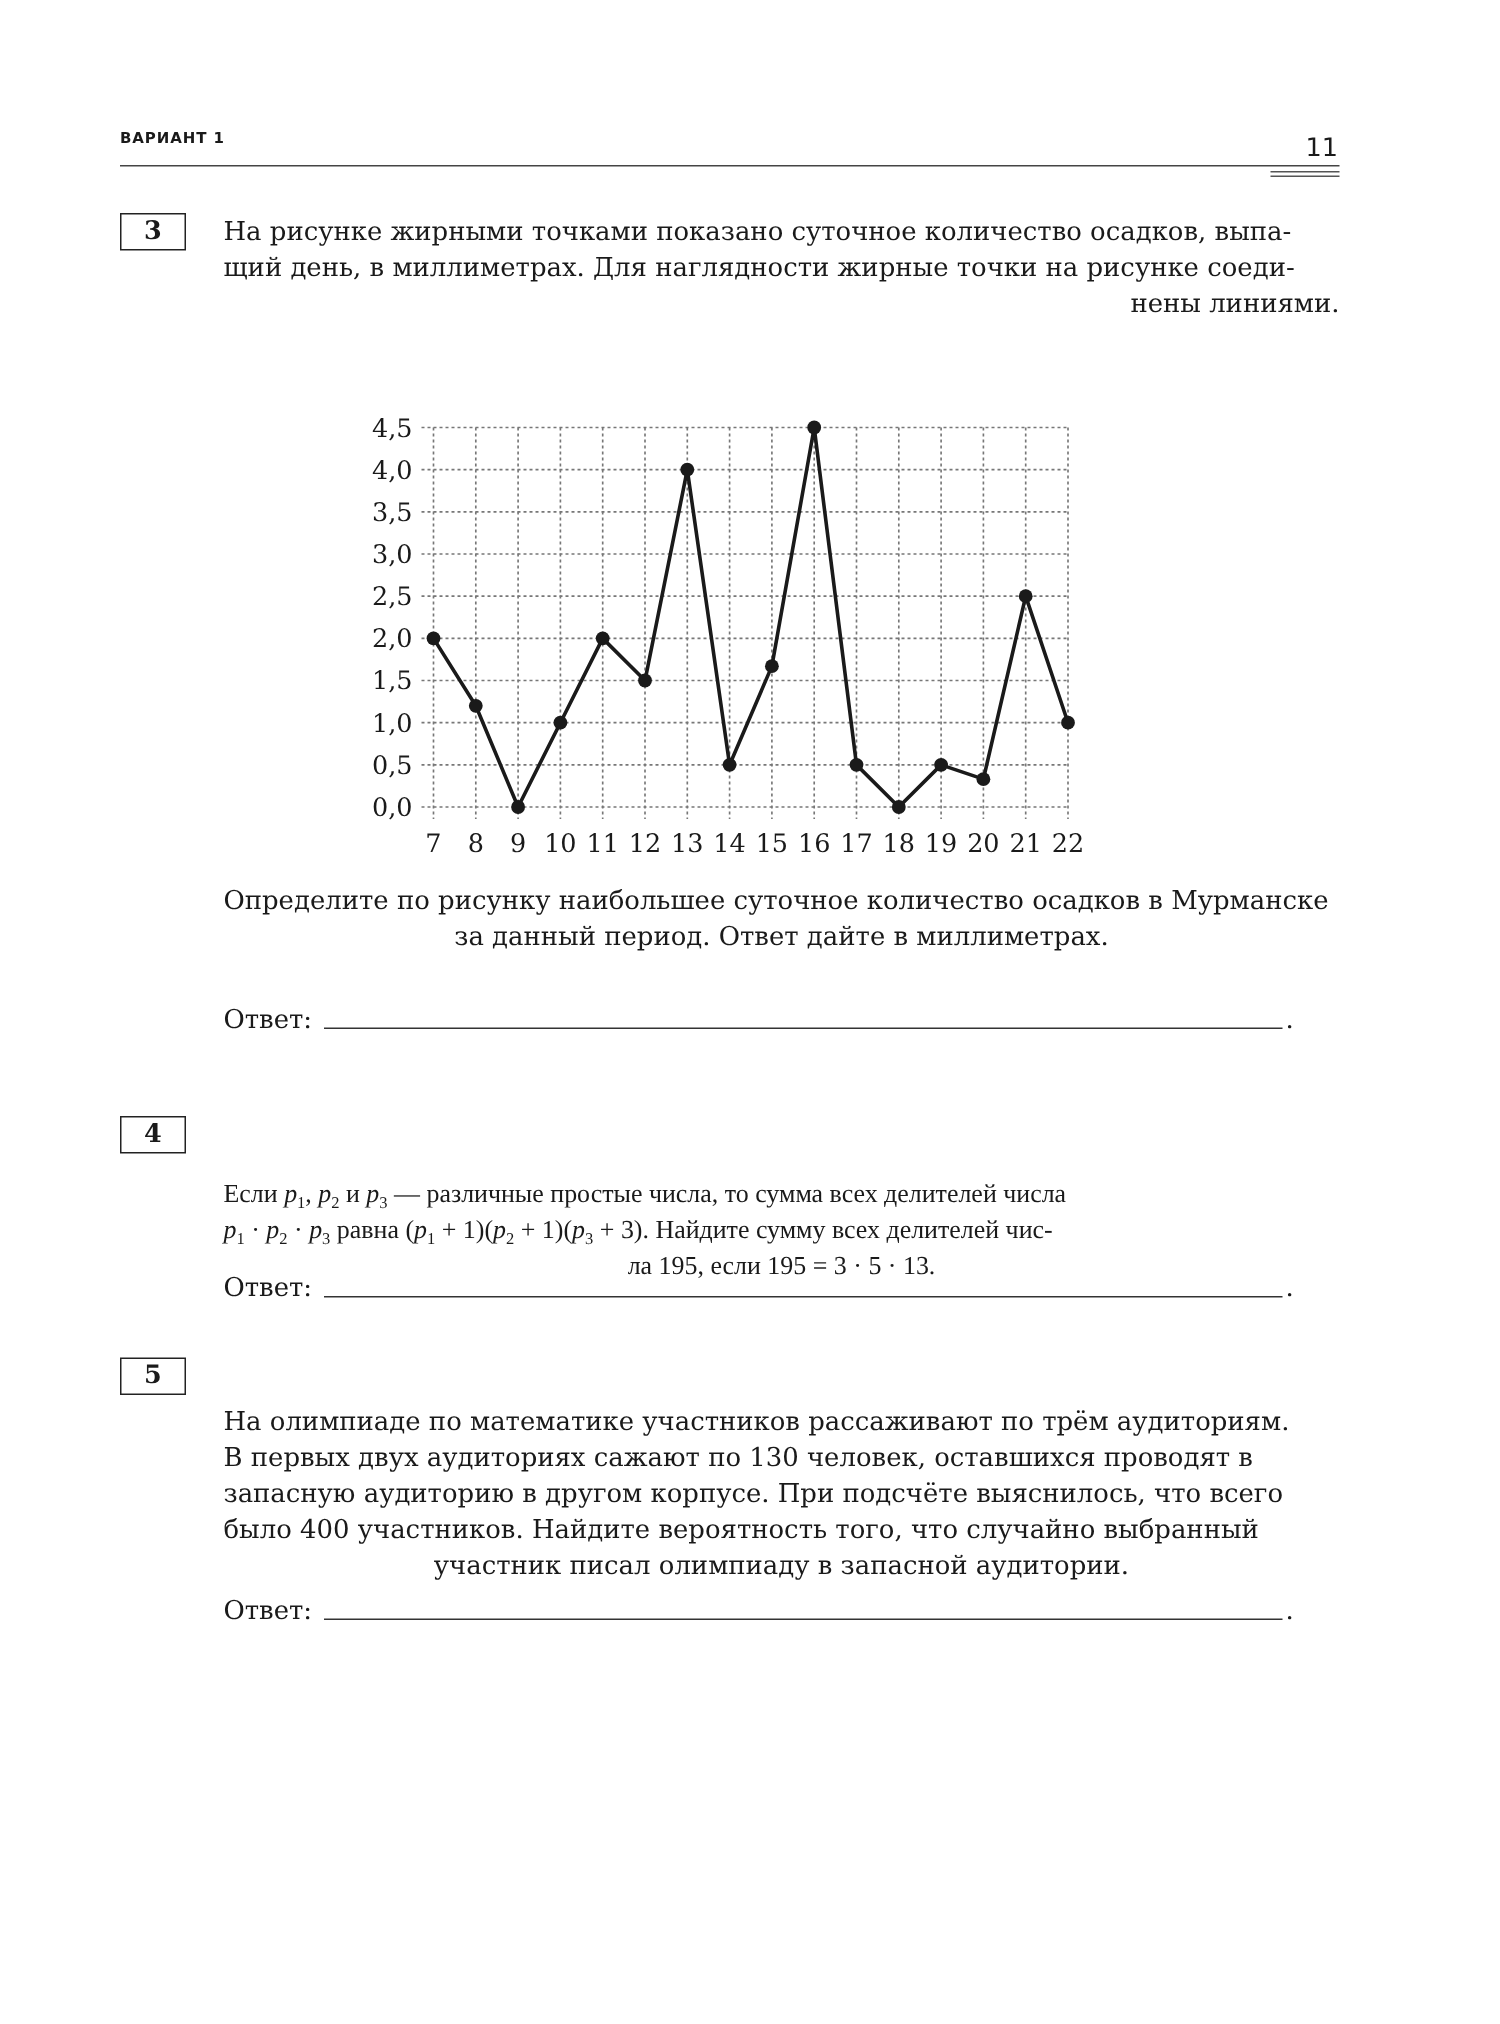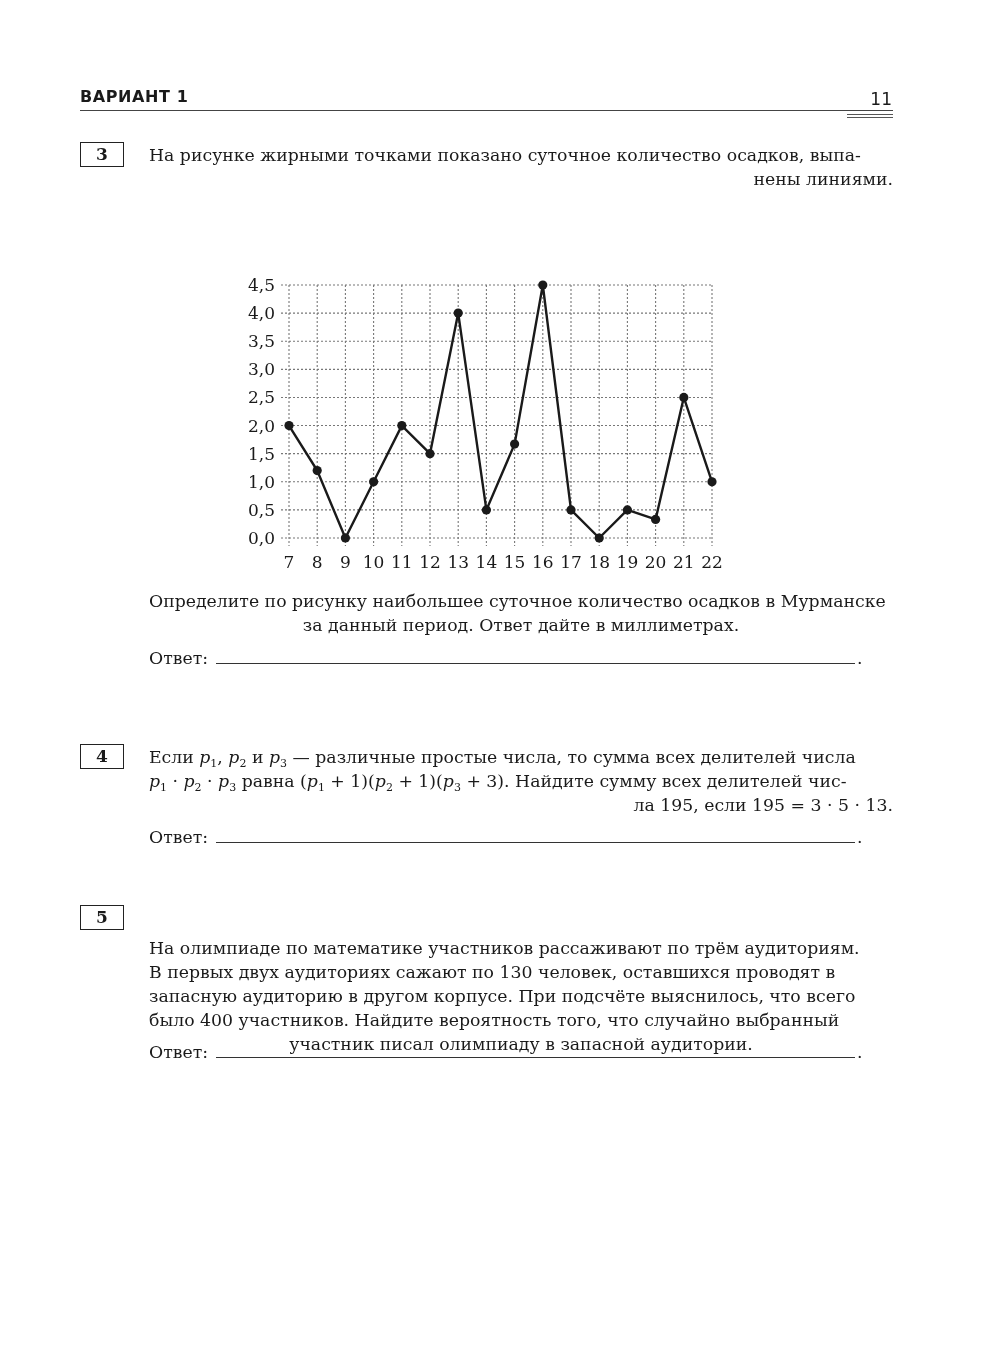--- a/index.html
+++ b/index.html
@@ -1,51 +1,52 @@
 <!DOCTYPE html>
 <html><head>
 <meta charset="utf-8">
 <style>
   html, body { margin: 0; padding: 0; background: #ffffff; }
   body { width: 1000px; height: 1349px; position: relative; overflow: hidden;
          font-family: "DejaVu Serif", "Liberation Serif", serif; color: #1a1a1a; }
   .abs { position: absolute; }
   .running-head { left: 80px; top: 87px; font-family: "DejaVu Sans", "Liberation Sans", sans-serif;
-                  font-weight: bold; font-size: 16px; letter-spacing: 0.6px; }
+                  font-weight: bold; font-size: 10px; letter-spacing: 0.6px; }
   .page-num { right: 108px; top: 89px; font-family: "DejaVu Sans", "Liberation Sans", sans-serif; font-size: 17px; }
   .rule-top { left: 80px; top: 110px; width: 813px; height: 0; border-top: 1.5px solid #444; }
   .rule-short1 { left: 847px; top: 114px; width: 46px; border-top: 1px solid #555; }
   .rule-short2 { left: 847px; top: 117px; width: 46px; border-top: 1px solid #555; }
 
   .task-box { width: 42px; height: 23px; border: 1.6px solid #222; text-align: center;
               font-weight: bold; font-size: 17px; line-height: 23px; box-sizing: content-box; }
   .para { left: 149px; width: 744px; font-size: 17.3px; line-height: 24px; text-align: justify;
           letter-spacing: 0px; }
   .para p { margin: 0; }
-  .answer { left: 149px; font-size: 17.3px; line-height: 24px; width: 720px; }
+  .answer { left: 149px; font-size: 17.3px; line-height: 24px; width: 720px; margin-top: 22px; }
   .answer .label { display: inline-block; }
   .answer .line { position: absolute; left: 67px; top: 17px; width: 639px; border-top: 1px solid #333; }
   .answer .dot { position: absolute; left: 708px; top: 0px; }
   sub { font-size: 11px; vertical-align: -4px; line-height: 0; }
   i.v { font-style: italic; }
 
   svg text { font-family: "DejaVu Serif", "Liberation Serif", serif; font-size: 17px; fill: #1a1a1a; }
 </style>
 </head>
 <body>
 
 <div class="abs running-head">ВАРИАНТ 1</div>
 <div class="abs page-num">11</div>
 <div class="abs rule-top"></div>
 <div class="abs rule-short1"></div>
 <div class="abs rule-short2"></div>
 
 <div class="abs task-box" style="left:80px; top:142px;">3</div>
 <div class="abs para" style="top:143px;">
   <p>На рисунке жирными точками показано суточное количество осадков, выпа-</p>
+  <p>щий день, в миллиметрах. Для наглядности жирные точки на рисунке соеди-</p>
   <p style="text-align:right">нены линиями.</p>
 </div>
 
 <svg class="abs" id="chart" style="left:0; top:0;" width="1000" height="600" viewBox="0 0 1000 600">
   <g id="grid">
       <line x1="281" x2="712" y1="538" y2="538" stroke="#777" stroke-width="1.1" stroke-dasharray="2 2"></line>
       <line x1="281" x2="712" y1="509.8888888888889" y2="509.8888888888889" stroke="#777" stroke-width="1.1" stroke-dasharray="2 2"></line>
       <line x1="281" x2="712" y1="481.77777777777777" y2="481.77777777777777" stroke="#777" stroke-width="1.1" stroke-dasharray="2 2"></line>
       <line x1="281" x2="712" y1="453.6666666666667" y2="453.6666666666667" stroke="#777" stroke-width="1.1" stroke-dasharray="2 2"></line>
       <line x1="281" x2="712" y1="425.55555555555554" y2="425.55555555555554" stroke="#777" stroke-width="1.1" stroke-dasharray="2 2"></line>
@@ -126,24 +127,24 @@
   <p>Определите по рисунку наибольшее суточное количество осадков в Мурманске</p>
   <p style="text-align:center">за данный период. Ответ дайте в миллиметрах.</p>
 </div>
 <div class="abs answer" style="top:646px;">
   <span class="label">Ответ:</span>
   <span class="line"></span>
   <span class="dot">.</span>
 </div>
 
 <div class="abs task-box" style="left:80px; top:744px;">4</div>
-<div class="abs para" style="top:745px;">
+<div class="abs para" style="top:784px;font-family:Liberation Serif, serif;">
   <p><span>Если </span><i class="v">p</i><sub>1</sub><span>, </span><i class="v">p</i><sub>2</sub><span> и </span><i class="v">p</i><sub>3</sub><span> — различные простые числа, то сумма всех делителей числа</span></p>
   <p><i class="v">p</i><sub>1</sub><span> · </span><i class="v">p</i><sub>2</sub><span> · </span><i class="v">p</i><sub>3</sub><span> равна (</span><i class="v">p</i><sub>1</sub><span> + 1)(</span><i class="v">p</i><sub>2</sub><span> + 1)(</span><i class="v">p</i><sub>3</sub><span> + 3). Найдите сумму всех делителей чис-</span></p>
-  <p style="text-align:right">ла 195, если 195 = 3 · 5 · 13.</p>
+  <p style="text-align:center">ла 195, если 195 = 3 · 5 · 13.</p>
 </div>
 <div class="abs answer" style="top:825px;">
   <span class="label">Ответ:</span>
   <span class="line"></span>
   <span class="dot">.</span>
 </div>
 
 <div class="abs task-box" style="left:80px; top:905px;">5</div>
 <div class="abs para" style="top:936px;">
   <p>На олимпиаде по математике участников рассаживают по трём аудиториям.</p>

